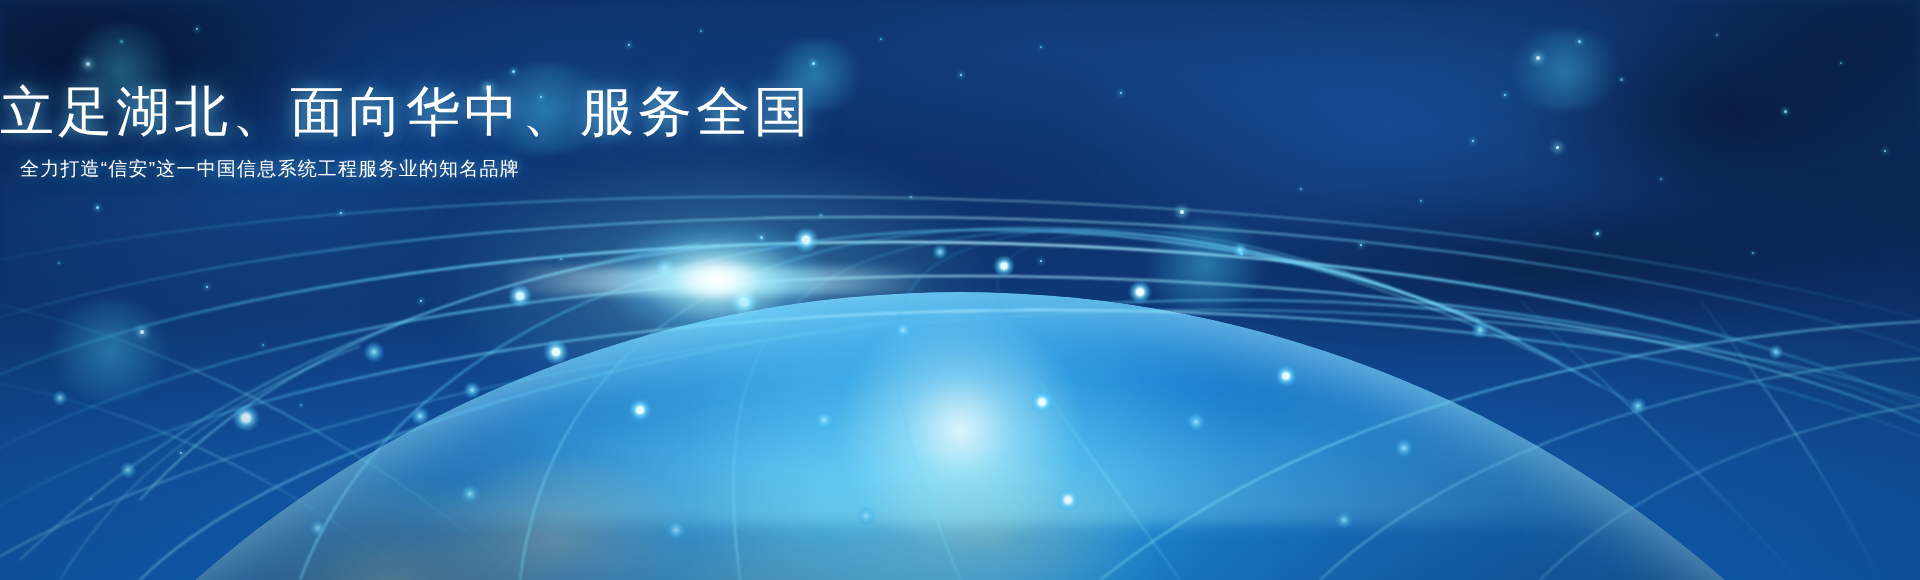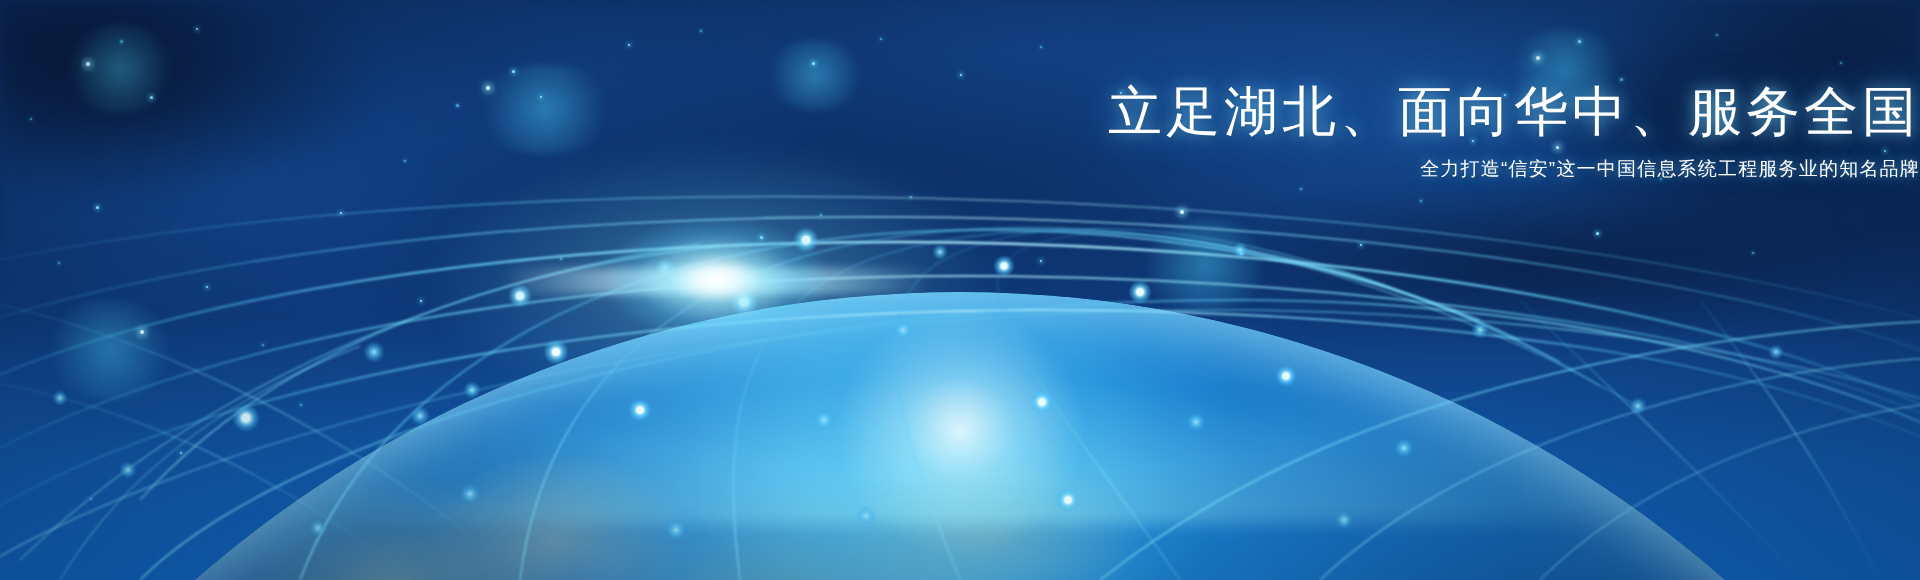--- a/index.html
+++ b/index.html
@@ -152,21 +152,21 @@
     background: linear-gradient(90deg, rgba(120,225,255,0) 0%, rgba(215,248,255,.85) 42%, rgba(255,255,255,.95) 52%, rgba(190,242,255,.7) 64%, rgba(120,225,255,0) 100%);
     filter: blur(5px);
     pointer-events: none;
   }
 
   
   .copy {
     position: absolute;
     left: 0; right: 0;
     top: 82px;
-    text-align: right;
+    text-align: left;
     z-index: 40;
   }
   .headline {
     margin: 0;
     font-size: 54px;
     line-height: 1.08;
     font-weight: 400;
     letter-spacing: 4px;
     color: #ffffff;
     text-shadow:
@@ -178,20 +178,21 @@
     margin: 18px 0 0 0;
     font-size: 19px;
     line-height: 1.2;
     font-weight: 400;
     letter-spacing: 1.2px;
     color: #ffffff;
     text-shadow:
       0 0 10px rgba(120,215,255,.6),
       0 0 22px rgba(60,165,245,.45),
       0 1px 4px rgba(5,25,60,.55);
+    padding-left: 20px;
   }
 
   
   .vignette {
     background:
       radial-gradient(ellipse 78% 86% at 50% 46%, rgba(0,0,0,0) 42%, rgba(4,16,40,.34) 100%);
     pointer-events: none;
   }
 </style>
 </head>

